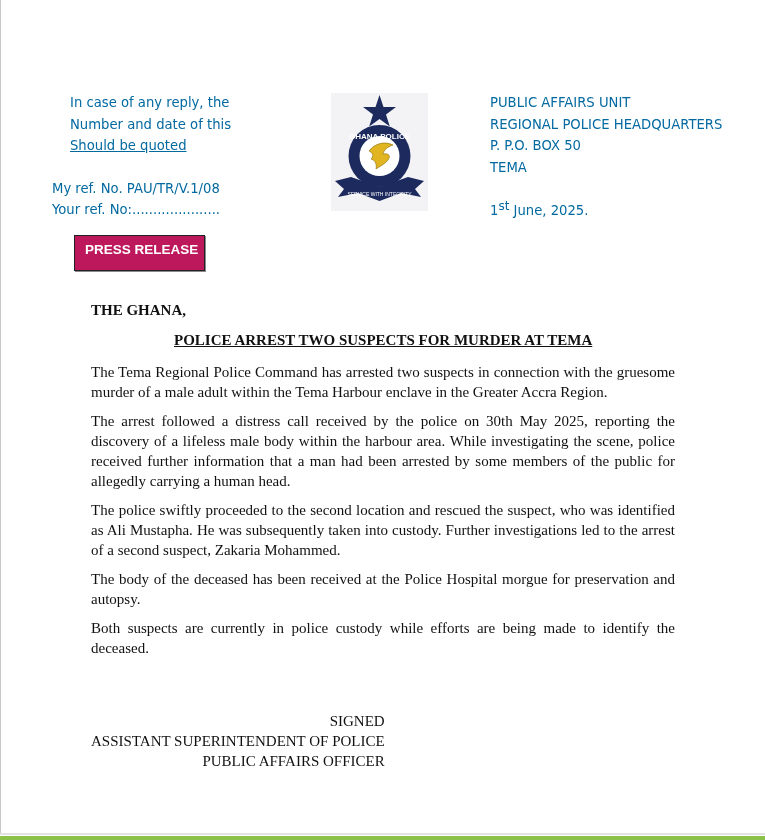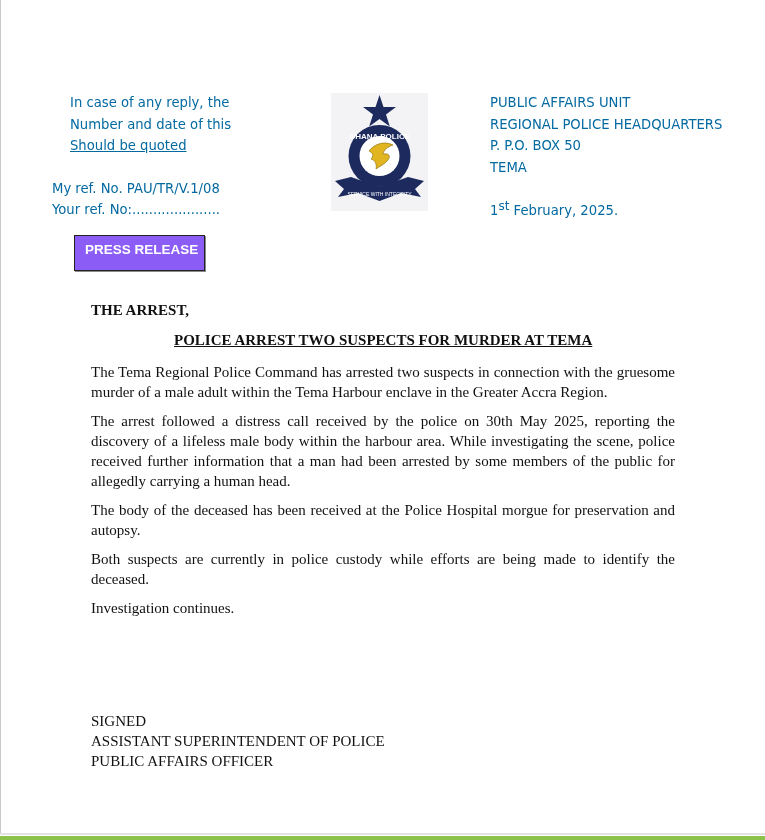--- a/index.html
+++ b/index.html
@@ -16,31 +16,31 @@
   .left-block .u { text-decoration: underline; }
   .left-refs { position: absolute; left: 52px; top: 178px; line-height: 21px; }
   .right-block { position: absolute; left: 490px; top: 92px; line-height: 21.5px; }
   .date { position: absolute; left: 490px; top: 199px; }
   .date sup { font-size: 12px; vertical-align: 5px; }
 
   .logo { position: absolute; left: 331px; top: 93px; width: 97px; height: 118px; background: #f3f3f5; }
 
   .press-btn {
     position: absolute; left: 74px; top: 235px; width: 131px; height: 36px; box-sizing: border-box;
-    background: #8b5cf6; border: 1px solid #222; box-shadow: 1px 1px 0 #8a8a8a;
+    background: #be185d; border: 1px solid #222; box-shadow: 1px 1px 0 #8a8a8a;
     color: #fff; font-family: "Liberation Sans", sans-serif; font-weight: bold; font-size: 13.5px;
     padding: 6px 0 0 10px;
   }
 
   .serif { font-family: "Liberation Serif", serif; font-size: 15px; color: #111; }
   .salutation { position: absolute; left: 91px; top: 302px; font-weight: bold; }
   .headline { position: absolute; left: 174px; top: 332px; font-weight: bold; text-decoration: underline; }
   .body-text { position: absolute; left: 91px; top: 362px; width: 584px; }
   .body-text p { margin: 0 0 9px 0; line-height: 20px; text-align: justify; }
-  .signature { position: absolute; left: 91px; top: 711px; line-height: 20px; }
+  .signature { position: absolute; left: 91px; top: 711px; line-height: 20px; text-align: right; }
 </style>
 </head>
 <body>
 
 <div class="page-left-border"></div>
 <div class="page-bottom-shadow"></div>
 <div class="green-bar"></div>
 
 <div class="left-block sans">
   <div>In case of any reply, the</div>
@@ -65,32 +65,32 @@
   </svg>
 </div>
 
 <div class="right-block sans">
   <div>PUBLIC AFFAIRS UNIT</div>
   <div>REGIONAL POLICE HEADQUARTERS</div>
   <div>P. P.O. BOX 50</div>
   <div>TEMA</div>
 </div>
 
-<div class="date sans"><span>1</span><sup>st</sup><span> February, 2025.</span></div>
+<div class="date sans"><span>1</span><sup>st</sup><span> June, 2025.</span></div>
 
 <div class="press-btn">PRESS RELEASE</div>
 
-<div class="salutation serif">THE ARREST,</div>
+<div class="salutation serif">THE GHANA,</div>
 <div class="headline serif">POLICE ARREST TWO SUSPECTS FOR MURDER AT TEMA</div>
 
 <div class="body-text serif">
   <p>The Tema Regional Police Command has arrested two suspects in connection with the gruesome murder of a male adult within the Tema Harbour enclave in the Greater Accra Region.</p>
   <p>The arrest followed a distress call received by the police on 30th May 2025, reporting the discovery of a lifeless male body within the harbour area. While investigating the scene, police received further information that a man had been arrested by some members of the public for allegedly carrying a human head.</p>
+  <p>The police swiftly proceeded to the second location and rescued the suspect, who was identified as Ali Mustapha. He was subsequently taken into custody. Further investigations led to the arrest of a second suspect, Zakaria Mohammed.</p>
   <p>The body of the deceased has been received at the Police Hospital morgue for preservation and autopsy.</p>
   <p>Both suspects are currently in police custody while efforts are being made to identify the deceased.</p>
-  <p>Investigation continues.</p>
 </div>
 
 <div class="signature serif">
   <div>SIGNED</div>
   <div>ASSISTANT SUPERINTENDENT OF POLICE</div>
   <div>PUBLIC AFFAIRS OFFICER</div>
 </div>
 
 </body></html>

